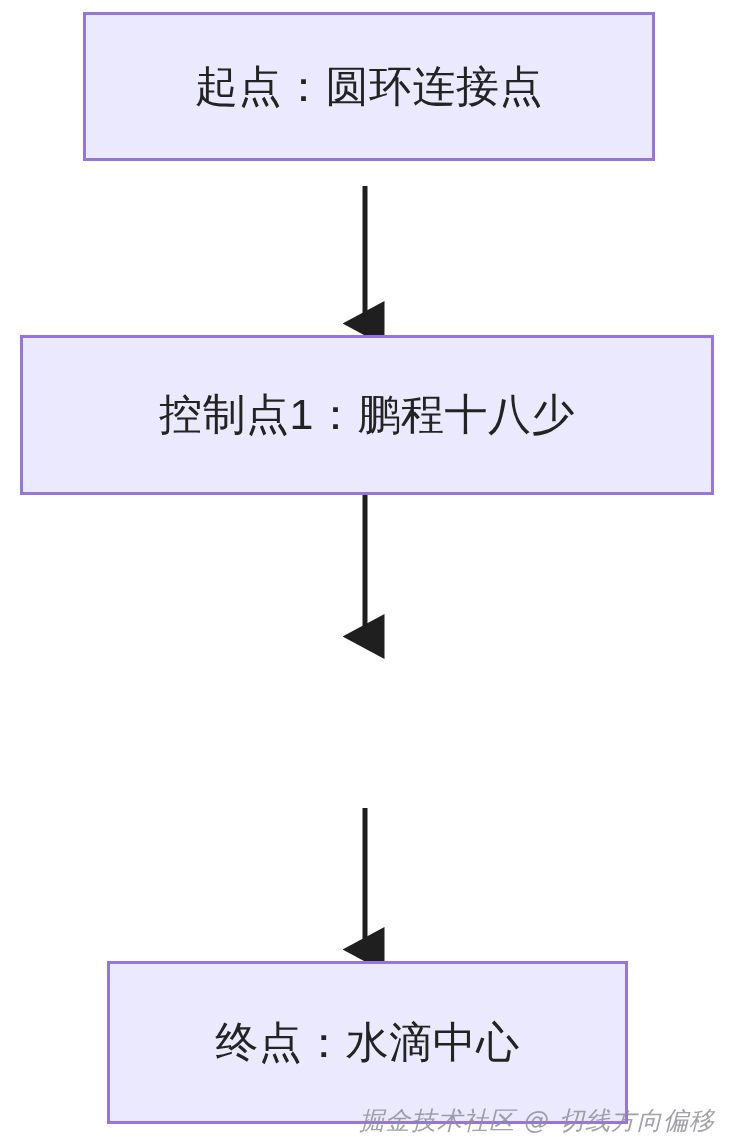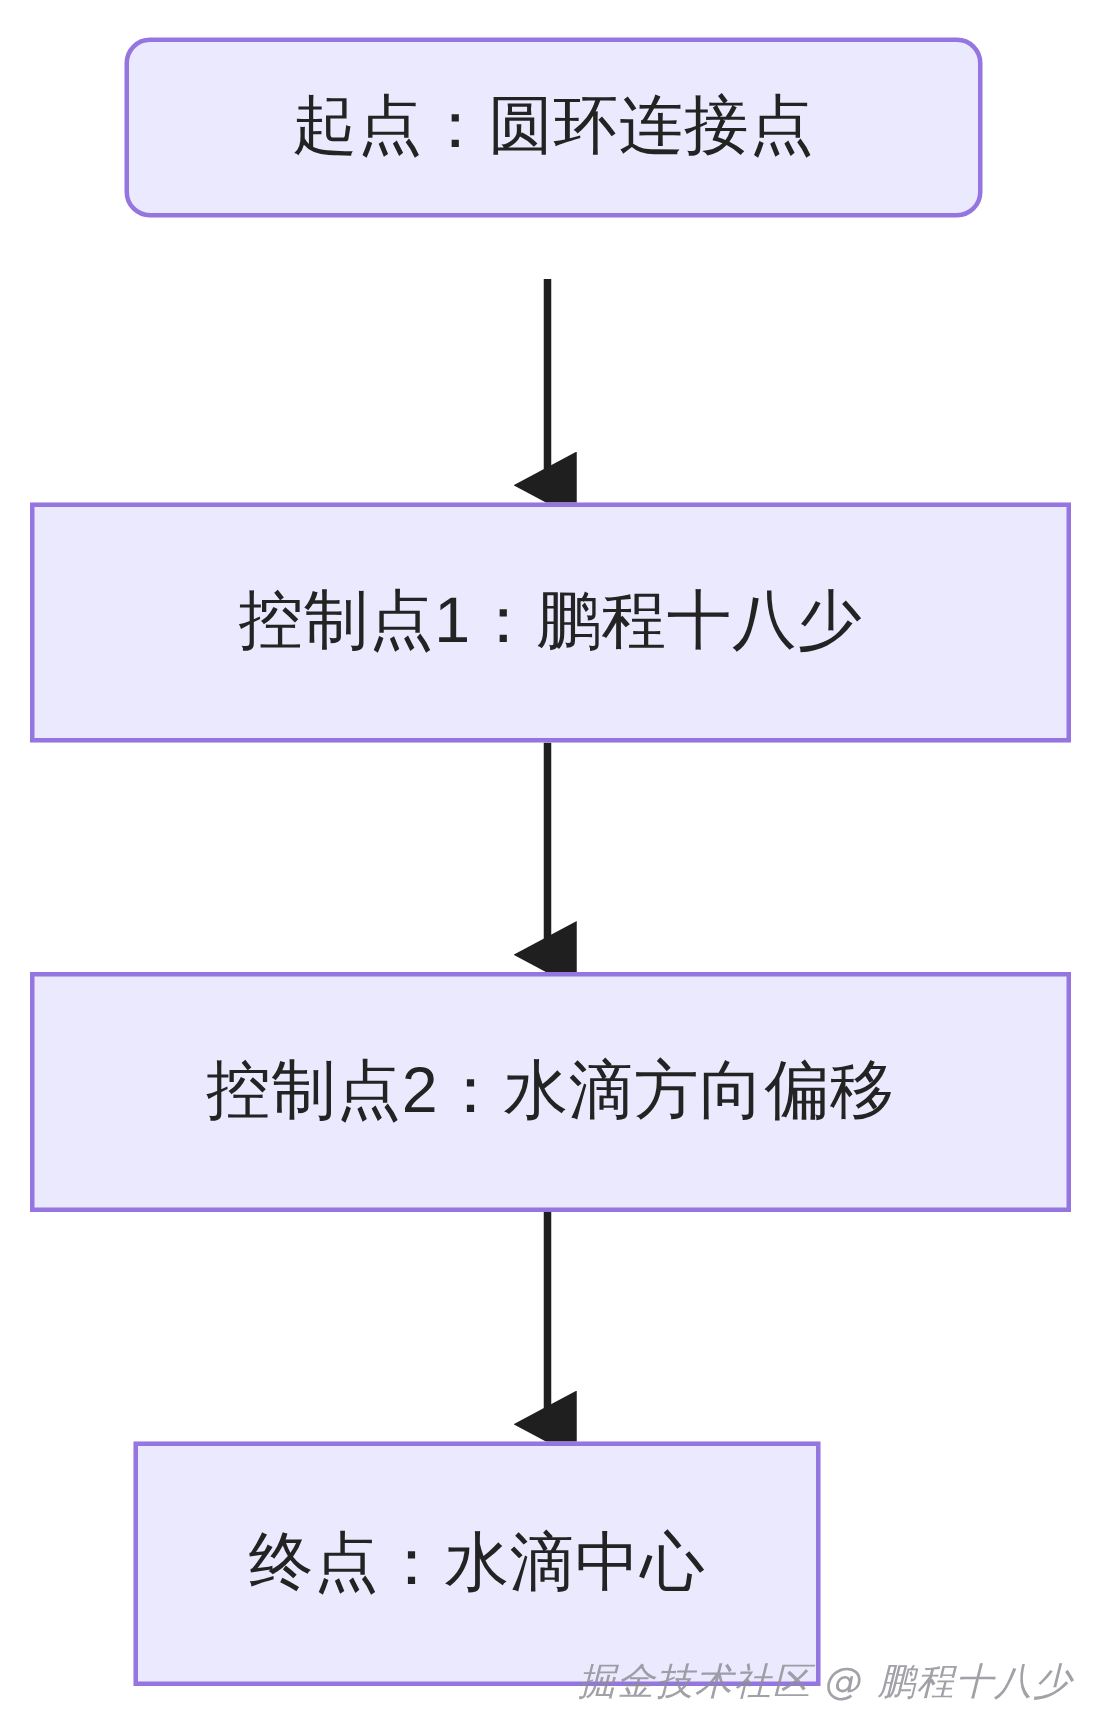--- a/index.html
+++ b/index.html
@@ -31,24 +31,24 @@
   .node-label {
     color: #232323;
     font-size: 43px;
     line-height: 1.2;
     letter-spacing: 0.5px;
     white-space: nowrap;
     font-weight: 400;
   }
 
   
-  #node-start  { left: 83px;  top: 25px;   width: 572px; height: 120px; border-radius: 17px; }
+  #node-start  { left: 83px;  top: 12px;   width: 572px; height: 149px; }
   #node-ctrl1  { left: 20px;  top: 335px;  width: 694px; height: 160px; }
   #node-ctrl2  { left: 20px;  top: 648px;  width: 694px; height: 160px; }
-  #node-end    { left: 89px; top: 961px;  width: 458px; height: 163px; }
+  #node-end    { left: 107px; top: 961px;  width: 521px; height: 163px; }
 
   
   .connector {
     position: absolute;
     left: 0;
     top: 0;
     width: 733px;
     height: 1146px;
     pointer-events: none;
   }
@@ -93,23 +93,20 @@
   </svg>
 
   <div class="node" id="node-start">
     <span class="node-label">起点：圆环连接点</span>
   </div>
 
   <div class="node" id="node-ctrl1">
     <span class="node-label">控制点1：鹏程十八少</span>
   </div>
 
-  <div class="node" id="node-ctrl2">
-    <span class="node-label">控制点2：水滴方向偏移</span>
-  </div>
 
   <div class="node" id="node-end">
     <span class="node-label">终点：水滴中心</span>
   </div>
 
-  <div id="watermark">掘金技术社区 @ 鹏程十八少</div>
+  <div id="watermark">掘金技术社区 @ 切线方向偏移</div>
 
 </div>
 
 </body></html>

